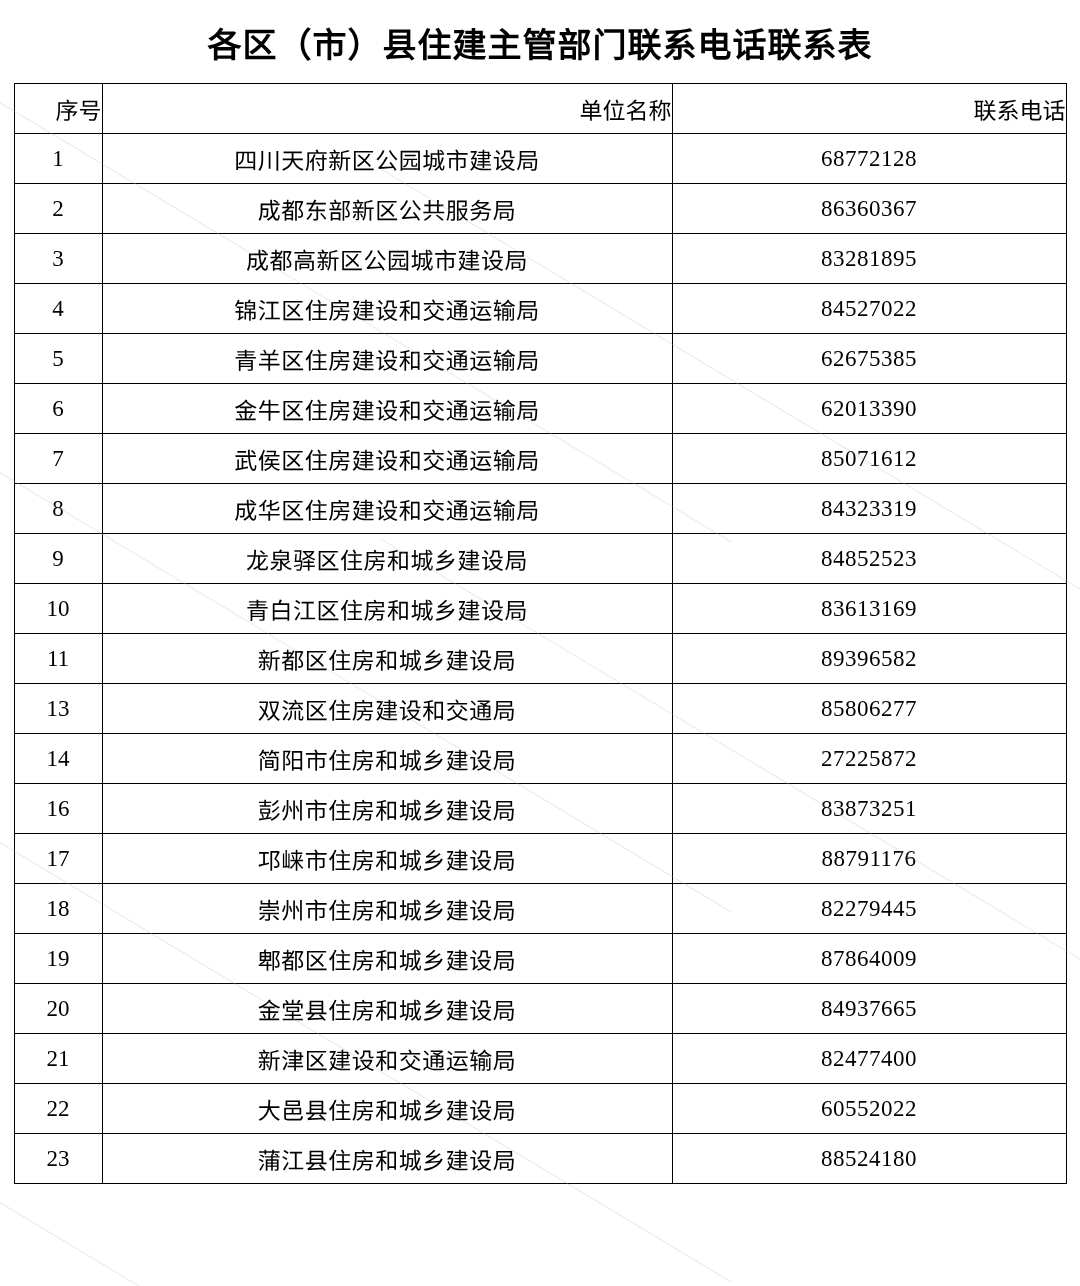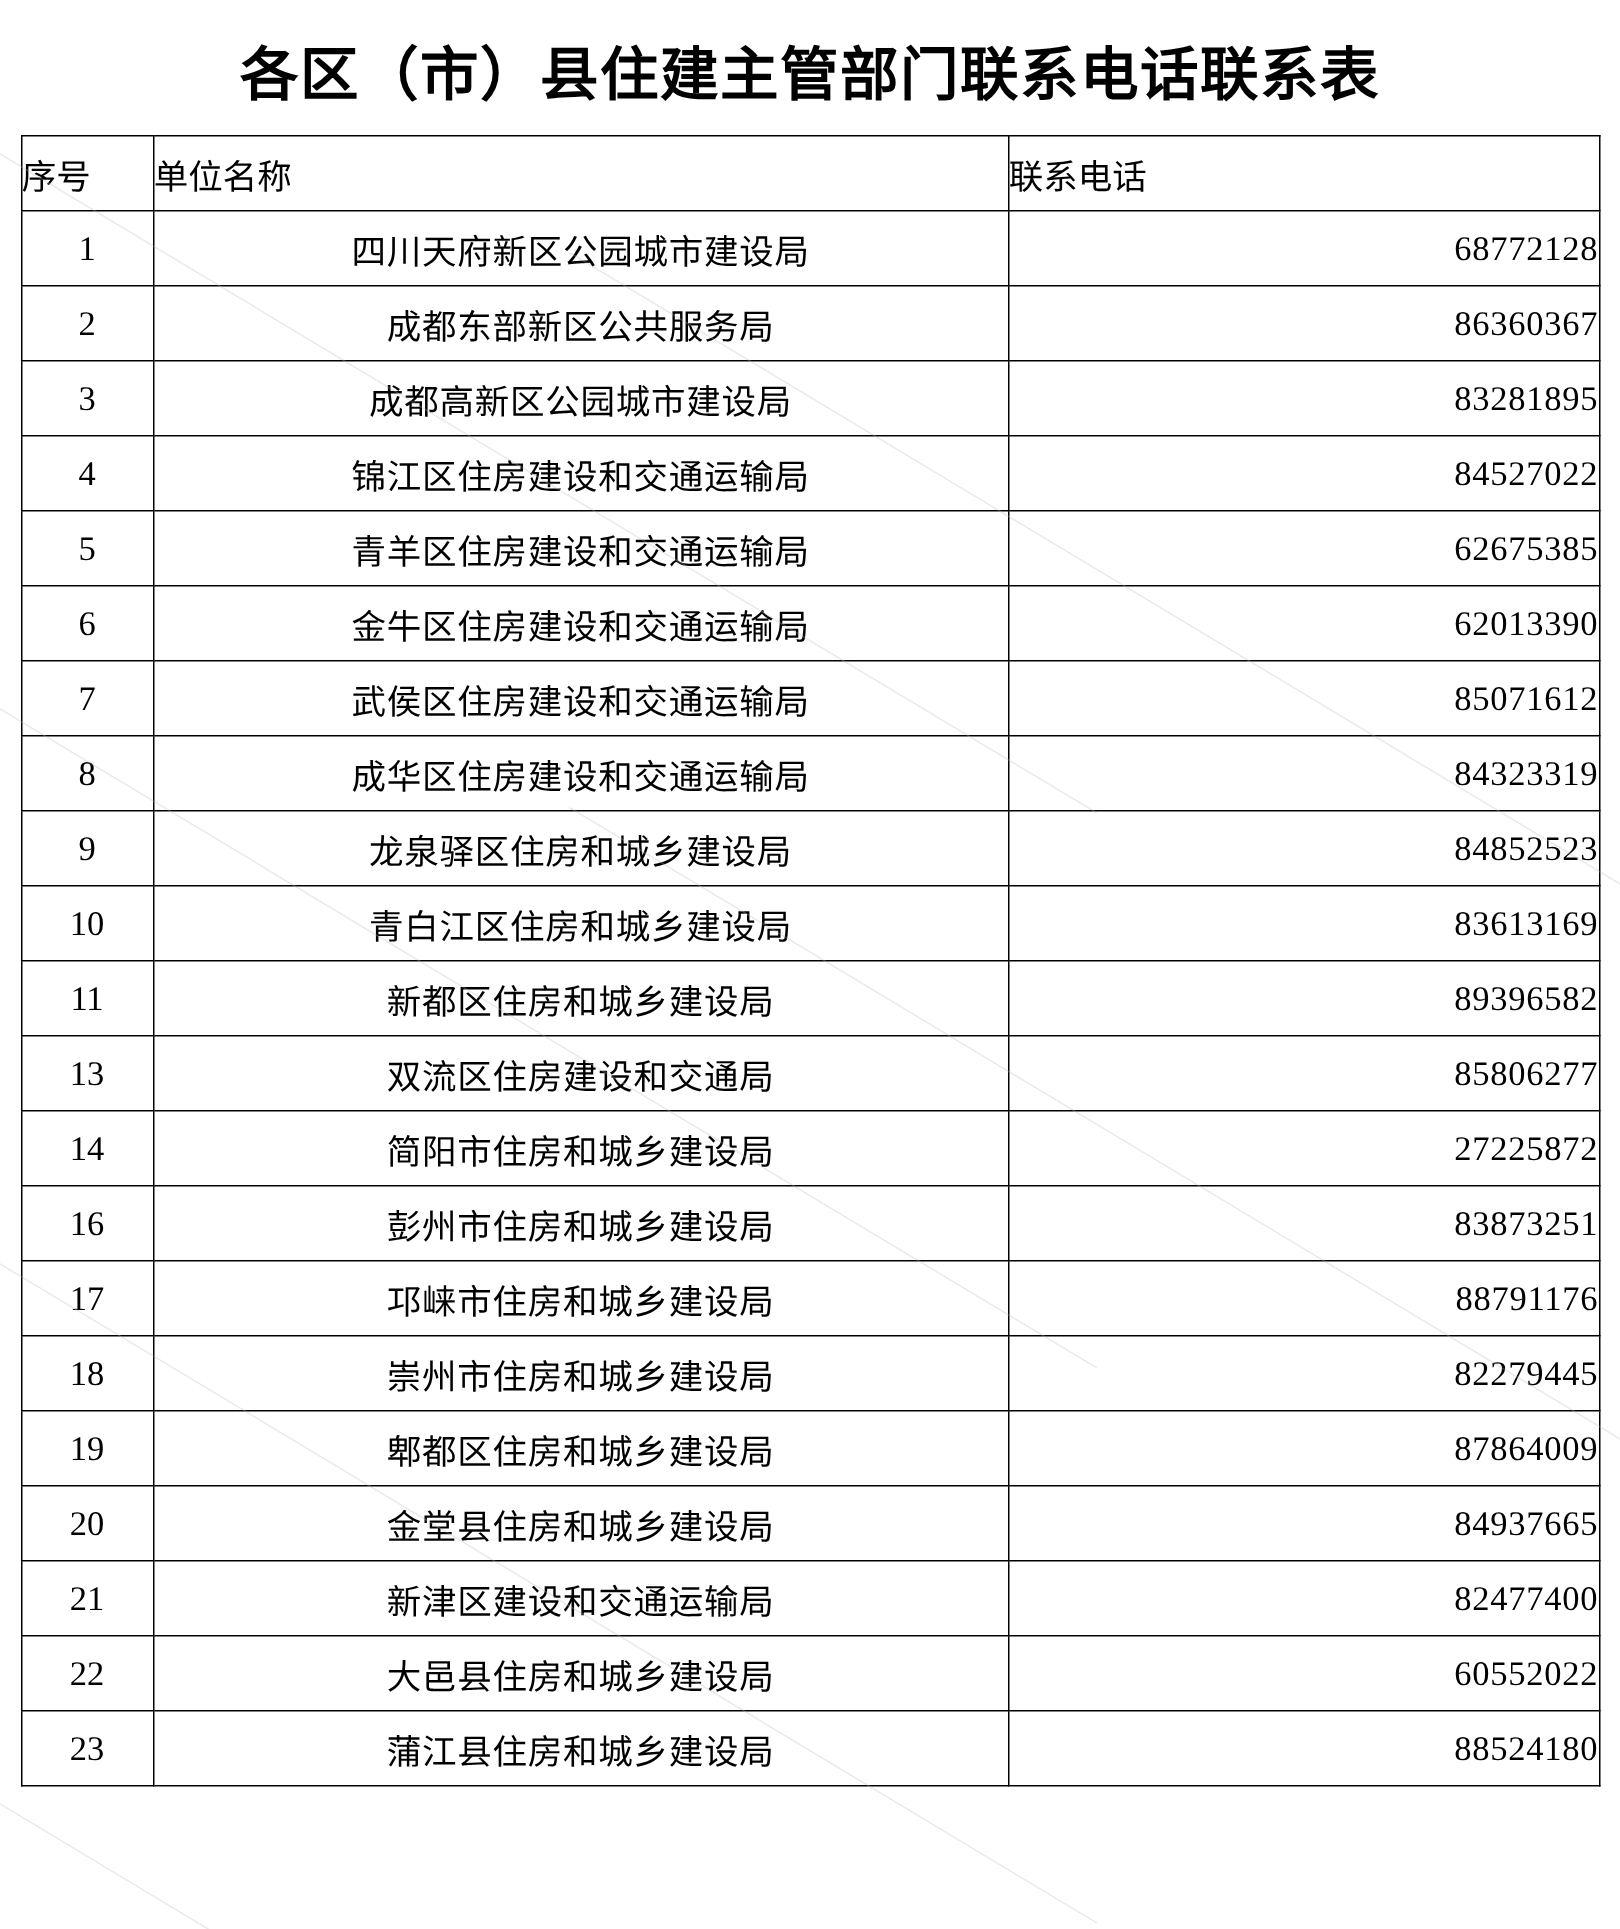--- a/index.html
+++ b/index.html
@@ -17,21 +17,21 @@
     overflow: hidden;
   }
   .page {
     width: 1080px;
     position: relative;
     padding: 0;
     box-sizing: border-box;
   }
   .doc-title {
     text-align: center;
-    font-size: 39px;
+    font-size: 34px;
     font-weight: bold;
     letter-spacing: 1px;
     margin: 18px 0 16px 0;
     font-family: "Liberation Serif", "DejaVu Serif", serif;
   }
   table.contact-table {
     border-collapse: collapse;
     width: 1052px;
     margin: 0 auto;
     table-layout: fixed;
@@ -44,33 +44,33 @@
     padding: 0;
     height: 49px;
     vertical-align: middle;
   }
   col.c-index { width: 88px; }
   col.c-name  { width: 570px; }
   col.c-phone { width: 394px; }
 
   th {
     font-weight: normal;
-    text-align: left;
+    text-align: right;
     font-size: 24px;
   }
   td.idx {
     text-align: center;
   }
   td.name {
     text-align: center;
     padding-left: 14px;
     letter-spacing: 0.5px;
   }
   td.phone {
-    text-align: right;
+    text-align: center;
     letter-spacing: 0.5px;
   }
 
   
   .watermark {
     position: absolute;
     top: 0;
     left: 0;
     width: 1080px;
     height: 1286px;

